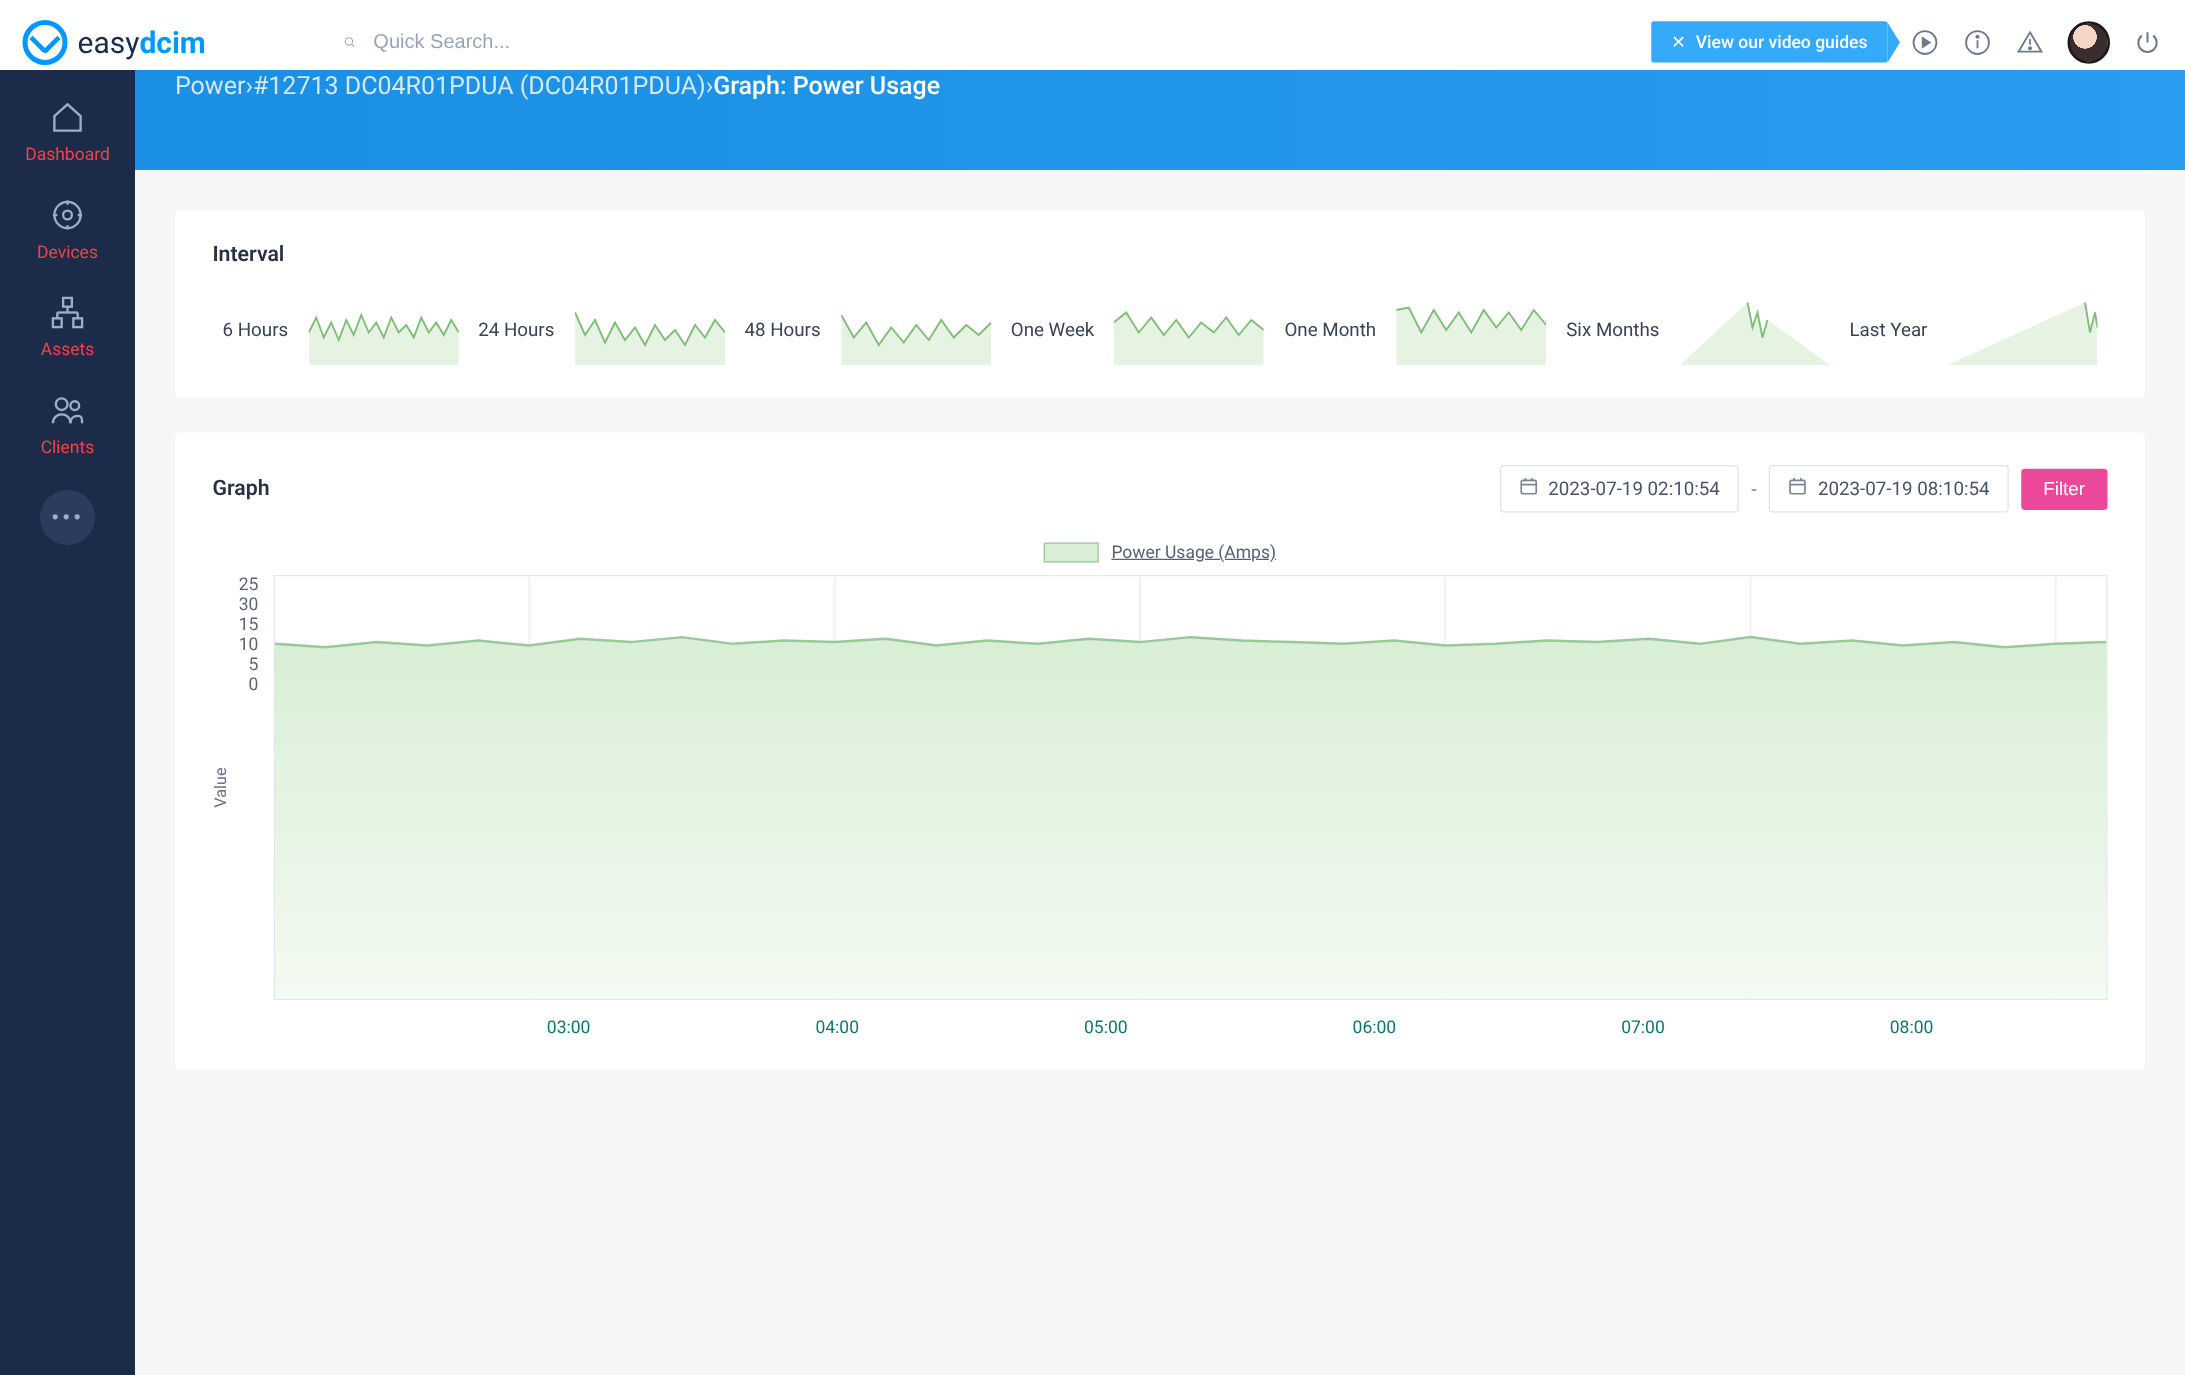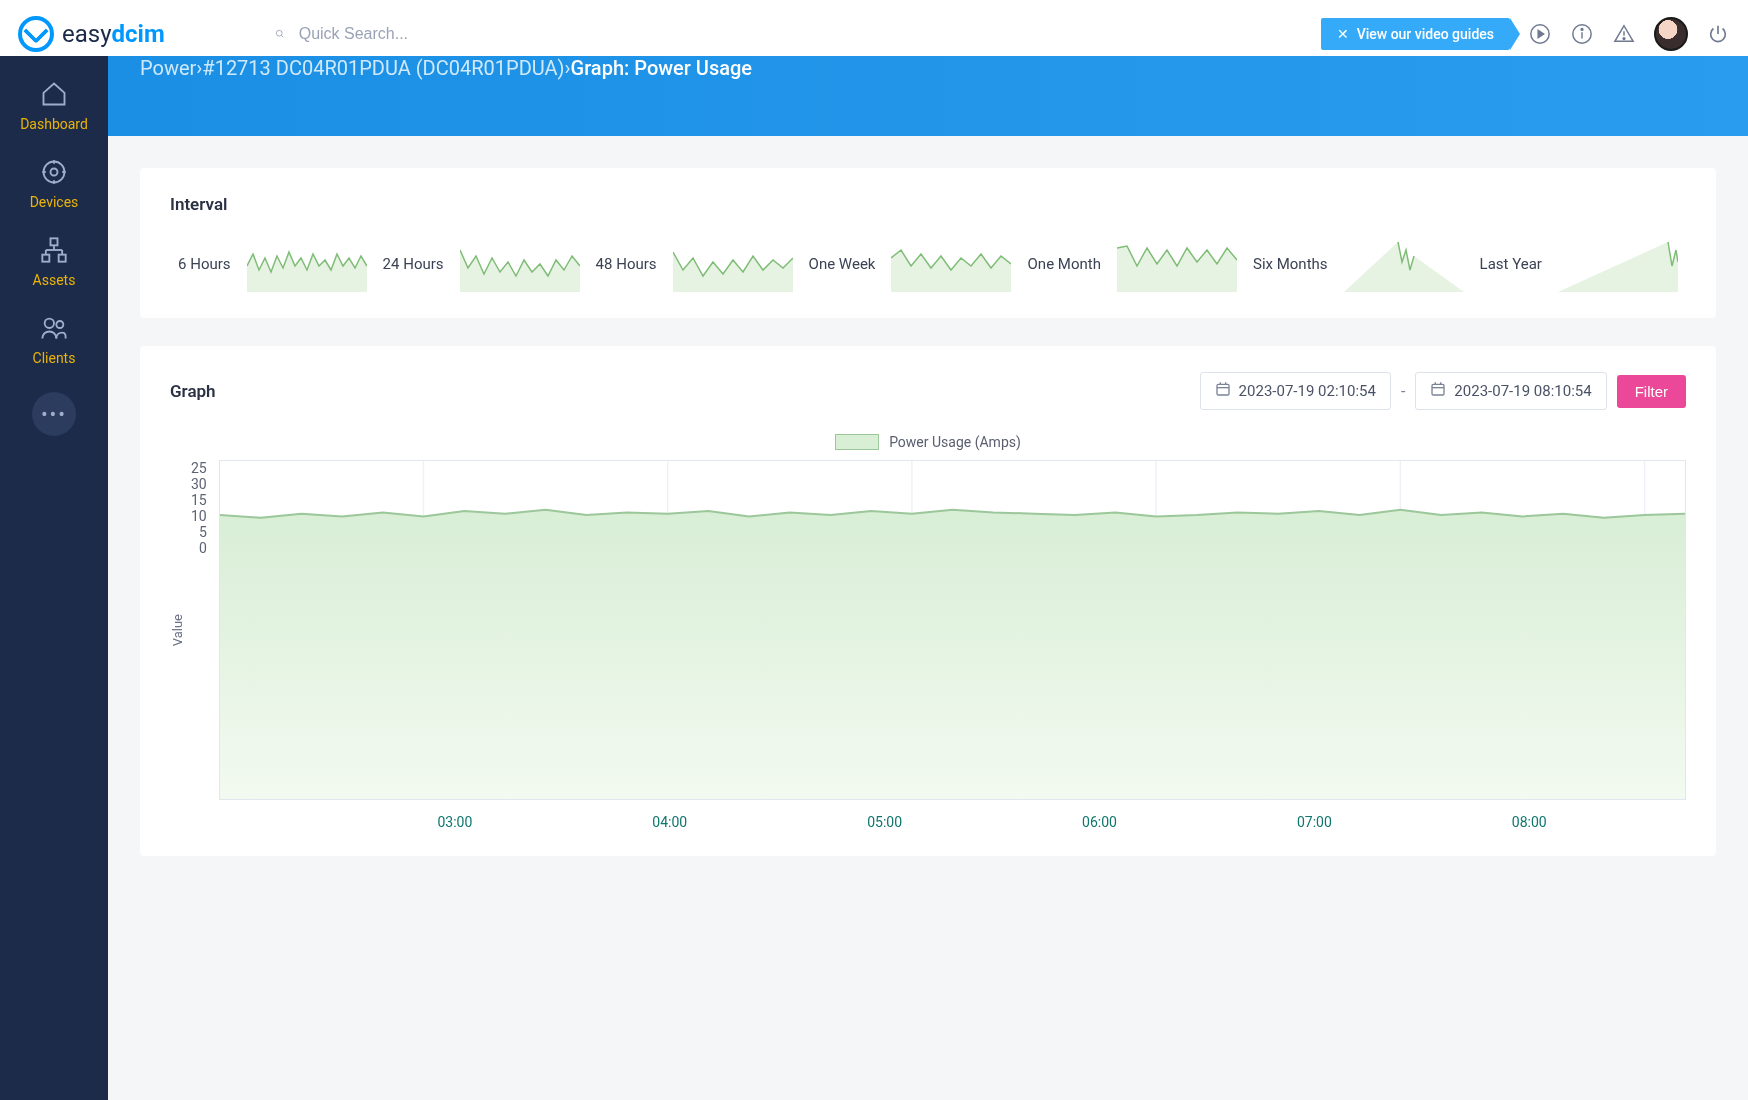--- a/index.html
+++ b/index.html
@@ -15,21 +15,21 @@
 .search-input { border: none; outline: none; font-size: 16px; color: #333; width: 300px; }
 .search-input::placeholder { color: #9aa3b6; }
 .header-right { margin-left: auto; display: flex; align-items: center; gap: 18px; }
 .video-guide { background: #35aaf9; color: #fff; font-size: 14px; font-weight: 500; padding: 8px 16px; border-radius: 2px; display: flex; align-items: center; gap: 8px; position: relative; }
 .video-guide::after { content: ""; position: absolute; right: -10px; top: 50%; transform: translateY(-50%); border-left: 10px solid #35aaf9; border-top: 16px solid transparent; border-bottom: 16px solid transparent; }
 .hicon { width: 24px; height: 24px; color: #6f7a90; display: inline-flex; align-items: center; justify-content: center; }
 .avatar { width: 34px; height: 34px; border-radius: 50%; background: radial-gradient(circle at 40% 35%, #f5d6c6 35%, #3a2d2d 36%); border: 2px solid #1a1a1a; }
 
 
 .sidebar { position: absolute; left: 0; top: 56px; bottom: 0; width: 108px; background: #1d2b4a; display: flex; flex-direction: column; align-items: center; padding-top: 24px; gap: 26px; }
-.side-item { display: flex; flex-direction: column; align-items: center; color: #eab308; font-size: 14px; gap: 8px; cursor: pointer; }
+.side-item { display: flex; flex-direction: column; align-items: center; color: #ef4444; font-size: 14px; gap: 8px; cursor: pointer; }
 .side-item svg { stroke: #a0accb; }
 .side-more { width: 44px; height: 44px; border-radius: 50%; background: #2c3c5e; display: flex; align-items: center; justify-content: center; color: #a0accb; font-size: 20px; letter-spacing: 2px; cursor: pointer; }
 
 
 .crumb-bar { position: absolute; left: 108px; right: 0; top: 56px; height: 80px; background: linear-gradient(90deg, #1a8fe3 0%, #2a9cef 100%); display: flex; align-items: flex-start; padding: 0 32px; color: #fff; font-size: 20px; }
 .crumb-link { color: #cfe9fb; }
 .crumb-sep { color: #cfe9fb; }
 .crumb-current { font-weight: 500; }
 
 
@@ -45,21 +45,21 @@
 
 
 .graph-head { display: flex; align-items: center; }
 .graph-controls { margin-left: auto; display: flex; align-items: center; gap: 10px; }
 .date-box { border: 1px solid #dee2ea; border-radius: 3px; padding: 8px 14px; display: flex; align-items: center; gap: 8px; font-size: 15px; color: #4a5366; }
 .dash { color: #7a8398; }
 .filter-btn { background: #ec4899; color: #fff; border: none; border-radius: 3px; padding: 8px 18px; font-size: 15px; cursor: pointer; }
 
 
 .chart-wrap { margin-top: 24px; }
-.legend { display: flex; justify-content: center; align-items: center; gap: 10px; font-size: 14px; color: #5a6070; margin-bottom: 10px; }
+.legend { display: flex; justify-content: center; align-items: center; gap: 10px; font-size: 14px; color: #5a6070; margin-bottom: 10px; text-decoration: underline; }
 .legend-swatch { width: 44px; height: 16px; background: #d8eed5; border: 1px solid #9cc79a; }
 .chart-area { display: flex; }
 .y-axis-label { writing-mode: vertical-rl; transform: rotate(180deg); font-size: 13px; color: #6a7184; align-self: center; margin-right: 6px; }
 .y-ticks { display: flex; flex-direction: column; justify-content: flex-start; height: 340px; font-size: 14px; color: #5c6374; text-align: right; padding-right: 12px; }
 .plot { position: relative; flex: 1; height: 340px; border: 1px solid #e2e6ee; background: repeating-linear-gradient(to bottom, transparent 0, transparent 67px, #eef1f6 67px, #eef1f6 68px); }
 .plot svg { position: absolute; inset: 0; width: 100%; height: 100%; }
 .x-ticks { display: flex; margin-left: 70px; margin-top: 14px; font-size: 14px; color: #0f766e; gap: 21px; }
 .x-ticks span { flex: 1; text-align: center; }
 .x-ticks .pad { flex: 0.5; }
 </style>

